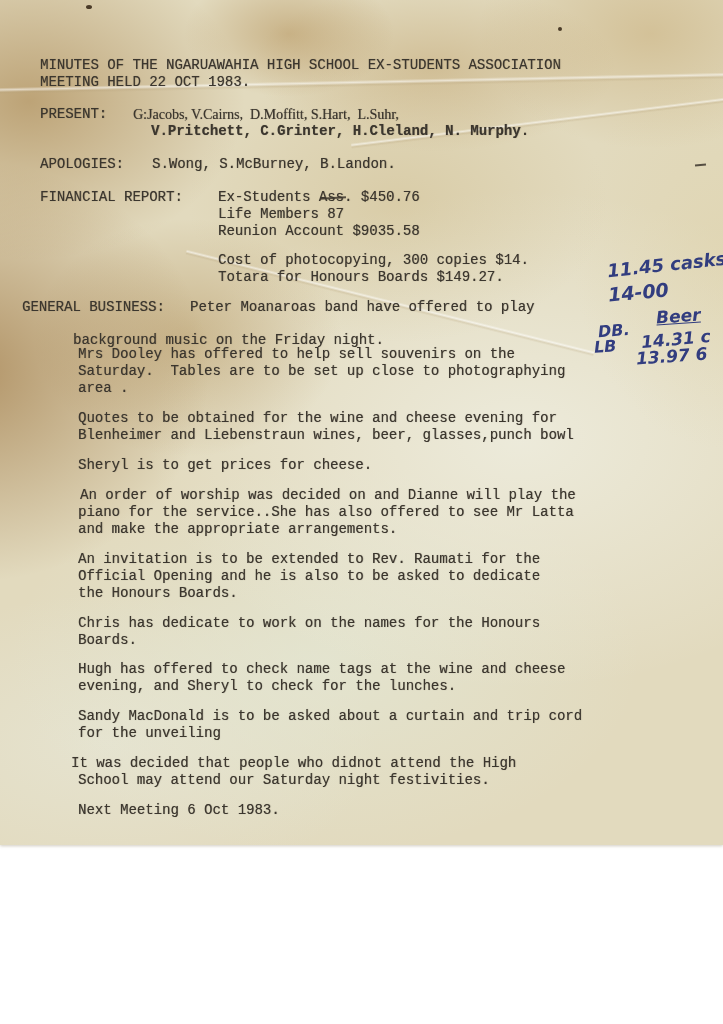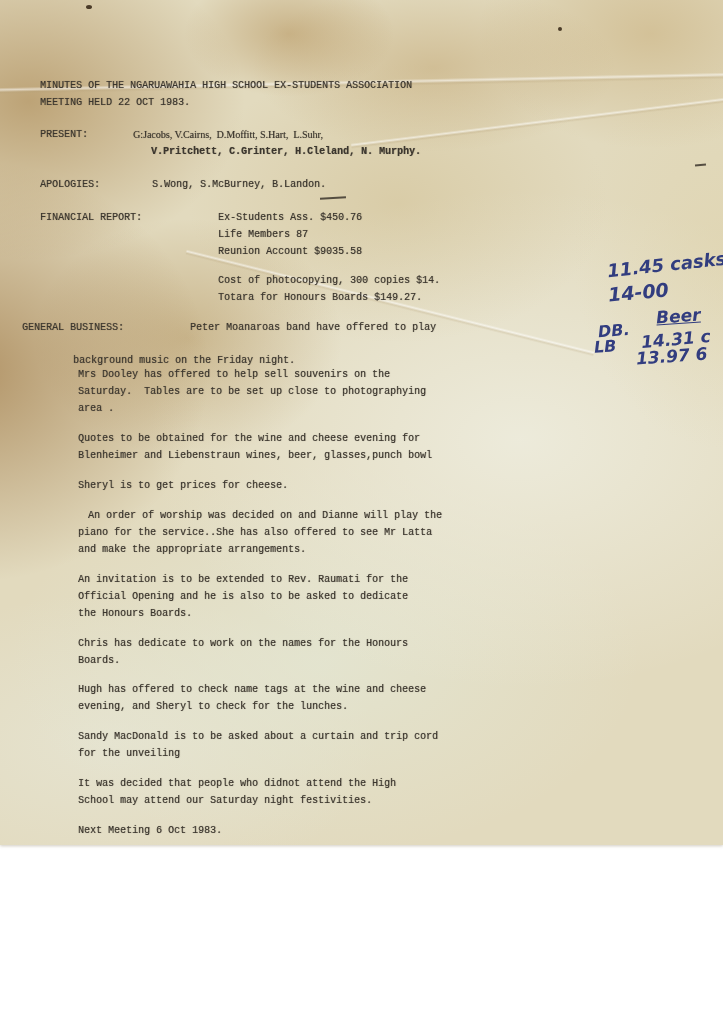--- a/index.html
+++ b/index.html
@@ -25,24 +25,23 @@
       radial-gradient(ellipse 360px 200px at 15% 88%, rgba(232,233,219,0.60), transparent 75%);
     box-shadow: 0 1px 3px rgba(120,110,80,0.35);
   }
   .crease { position:absolute; background:linear-gradient(to bottom, rgba(255,255,255,0), rgba(255,255,255,0.55), rgba(180,160,120,0.25), rgba(255,255,255,0)); pointer-events:none; }
   .c1 { left:-20px; top:80px; width:760px; height:7px; transform:rotate(-1.2deg); }
   .c2 { left:180px; top:300px; width:420px; height:6px; transform:rotate(14deg); }
   .c3 { left:350px; top:120px; width:380px; height:6px; transform:rotate(-7deg); }
   .speck { position:absolute; background:#4a3b28; border-radius:50%; }
   .t {
     position:absolute; white-space:pre;
-    font-size:10px; line-height:17.2px;
+    font-size:14px; line-height:17.2px;
     color:#3b362e;
     text-shadow: 0.4px 0.4px 0.7px rgba(55,48,38,0.55);
-    margin-top: 20px;
   }
   .hw {
     position:absolute; white-space:pre;
     font-family:"DejaVu Sans",sans-serif; font-style:italic; font-weight:bold;
     color:#23307a; opacity:0.92;
   }
   .hw-underline { text-decoration:underline; }
   .penmark { position:absolute; background:rgba(50,44,36,0.8); }
 </style>
 </head>
@@ -82,38 +81,38 @@
 
   <div class="t" style="left:78px; top:346px;">Mrs Dooley has offered to help sell souvenirs on the</div>
   <div class="t" style="left:78px; top:363px;text-align:right;">Saturday.  Tables are to be set up close to photographying</div>
   <div class="t" style="left:78px; top:380px;">area .</div>
 
   <div class="t" style="left:78px; top:410px;">Quotes to be obtained for the wine and cheese evening for</div>
   <div class="t" style="left:78px; top:427px;">Blenheimer and Liebenstraun wines, beer, glasses,punch bowl</div>
 
   <div class="t" style="left:78px; top:457px;">Sheryl is to get prices for cheese.</div>
 
-  <div class="t" style="left:88px; top:487px;">An order of worship was decided on and Dianne will play the</div>
+  <div class="t" style="left:80px; top:487px;">An order of worship was decided on and Dianne will play the</div>
   <div class="t" style="left:78px; top:504px;">piano for the service..She has also offered to see Mr Latta</div>
   <div class="t" style="left:78px; top:521px;">and make the appropriate arrangements.</div>
 
   <div class="t" style="left:78px; top:551px;">An invitation is to be extended to Rev. Raumati for the</div>
   <div class="t" style="left:78px; top:568px;">Official Opening and he is also to be asked to dedicate</div>
   <div class="t" style="left:78px; top:585px;">the Honours Boards.</div>
 
   <div class="t" style="left:78px; top:615px;">Chris has dedicate to work on the names for the Honours</div>
   <div class="t" style="left:78px; top:632px;">Boards.</div>
 
   <div class="t" style="left:78px; top:661px;">Hugh has offered to check name tags at the wine and cheese</div>
   <div class="t" style="left:78px; top:678px;">evening, and Sheryl to check for the lunches.</div>
 
   <div class="t" style="left:78px; top:708px;">Sandy MacDonald is to be asked about a curtain and trip cord</div>
   <div class="t" style="left:78px; top:725px;">for the unveiling</div>
 
-  <div class="t" style="left:78px; top:755px;text-align:right;">It was decided that people who didnot attend the High</div>
+  <div class="t" style="left:71px; top:755px;text-align:right;">It was decided that people who didnot attend the High</div>
   <div class="t" style="left:78px; top:772px;">School may attend our Saturday night festivities.</div>
 
   <div class="t" style="left:78px; top:802px;">Next Meeting 6 Oct 1983.</div>
 
   <div class="hw" style="left:607px; top:254px; font-size:18px; transform:rotate(-6deg);">11.45 casks</div>
   <div class="hw" style="left:608px; top:281px; font-size:19px; transform:rotate(-5deg);">14-00</div>
   <div class="hw hw-underline" style="left:656px; top:306px; font-size:17px; transform:rotate(-4deg);">Beer</div>
   <div class="hw" style="left:598px; top:321px; font-size:16px; transform:rotate(-5deg);">DB.</div>
   <div class="hw" style="left:594px; top:337px; font-size:16px; transform:rotate(-4deg);">LB</div>
   <div class="hw" style="left:641px; top:329px; font-size:17px; transform:rotate(-5deg);">14.31 c</div>

